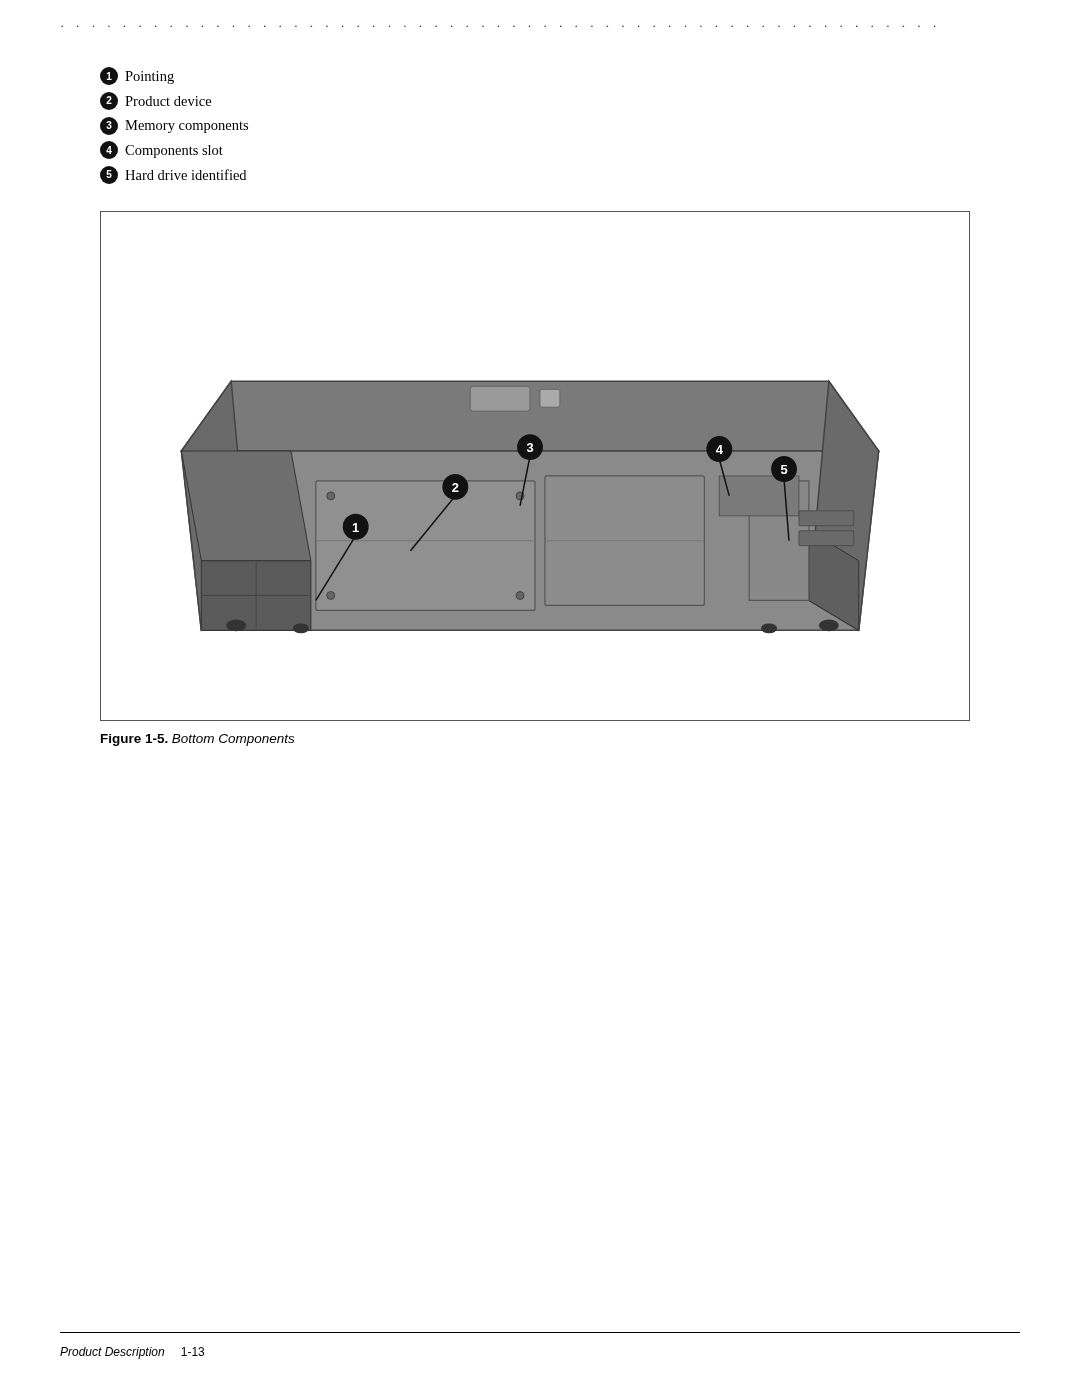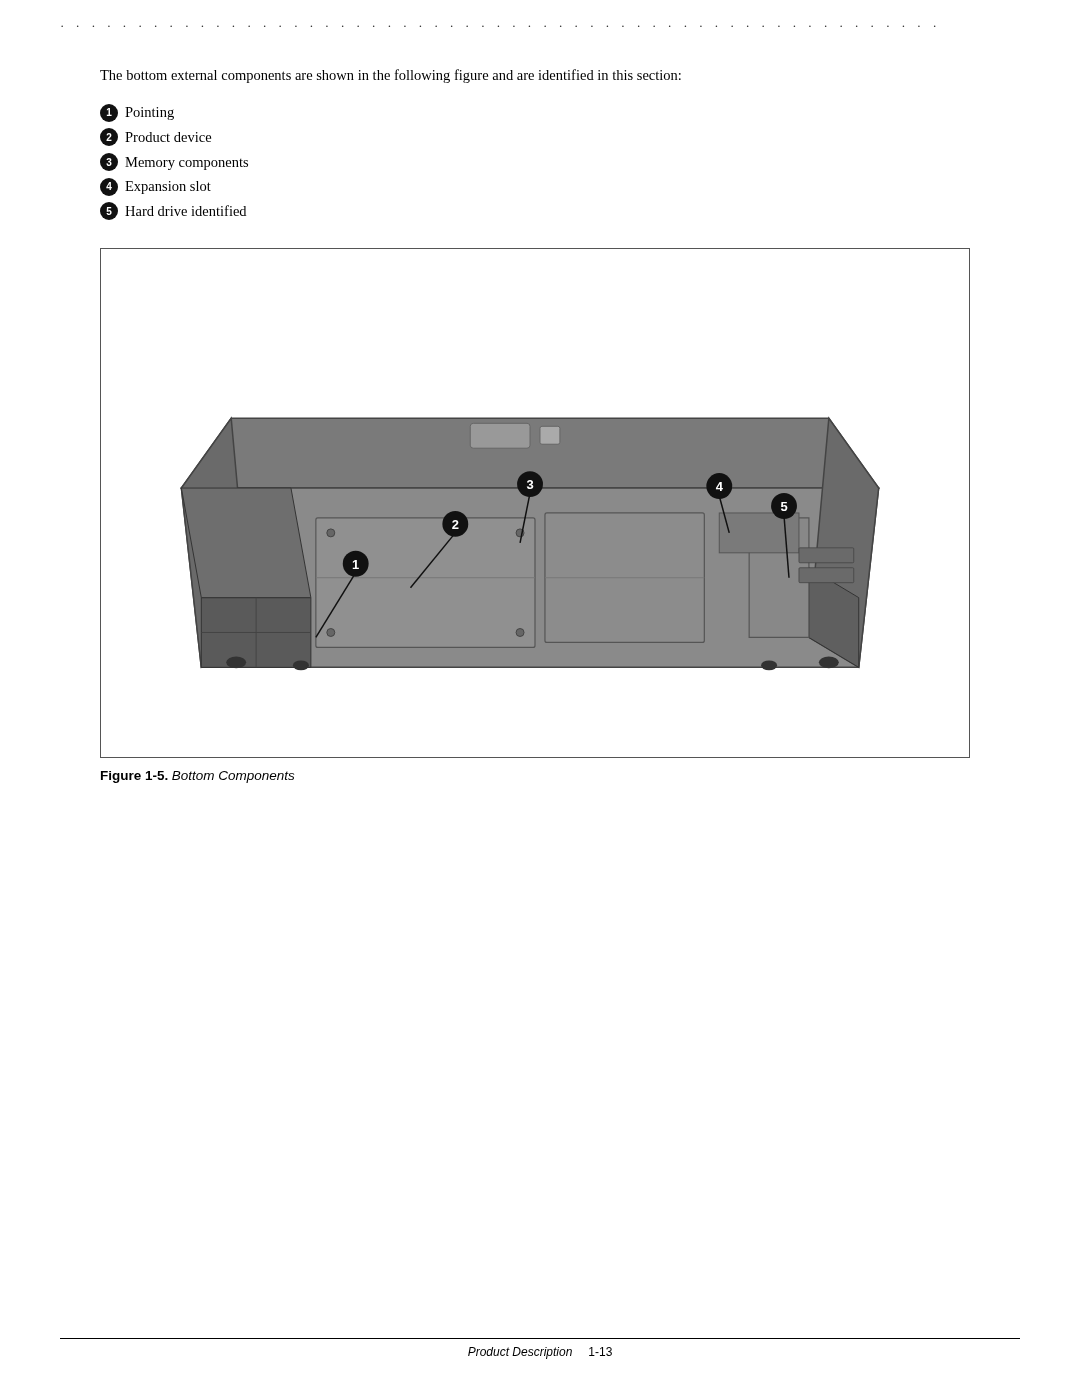--- a/index.html
+++ b/index.html
@@ -104,22 +104,22 @@
       font-family: Arial, Helvetica, sans-serif;
     }
 
     .footer-line {
       position: absolute;
       bottom: 38px;
       left: 60px;
       right: 60px;
       border-top: 1px solid #000;
       display: flex;
-      justify-content: center;
-      padding-top: 6px;
+      justify-content: flex-start;
+      padding-top: 12px;
     }
 
     .footer-text {
       font-family: Arial, Helvetica, sans-serif;
       font-size: 12px;
       font-style: italic;
     }
 
     .footer-page {
       font-family: Liberation Sans, sans-serif;
@@ -130,38 +130,37 @@
 </head>
 <body>
 
 <div class="top-dots">
   · · · · · · · · · · · · · · · · · · · · · · · · · · · · · · · · · · · · · · · · · · · · · · · · · · · · · · · · ·
 </div>
 
 <div class="main-content">
 
 
-  <p class="intro-text">The bottom external components are shown in the following figure and are identified in this section:</p>
 
   <ul class="component-list">
     <li>
       <span class="num-badge">1</span>
       <span>Pointing</span>
     </li>
     <li>
       <span class="num-badge">2</span>
       <span>Product device</span>
     </li>
     <li>
       <span class="num-badge">3</span>
       <span>Memory components</span>
     </li>
     <li>
       <span class="num-badge">4</span>
-      <span>Expansion slot</span>
+      <span>Components slot</span>
     </li>
     <li>
       <span class="num-badge">5</span>
       <span>Hard drive identified</span>
     </li>
   </ul>
 
   <div class="figure-container">
     <svg class="laptop-svg" viewBox="0 0 870 510">
 

